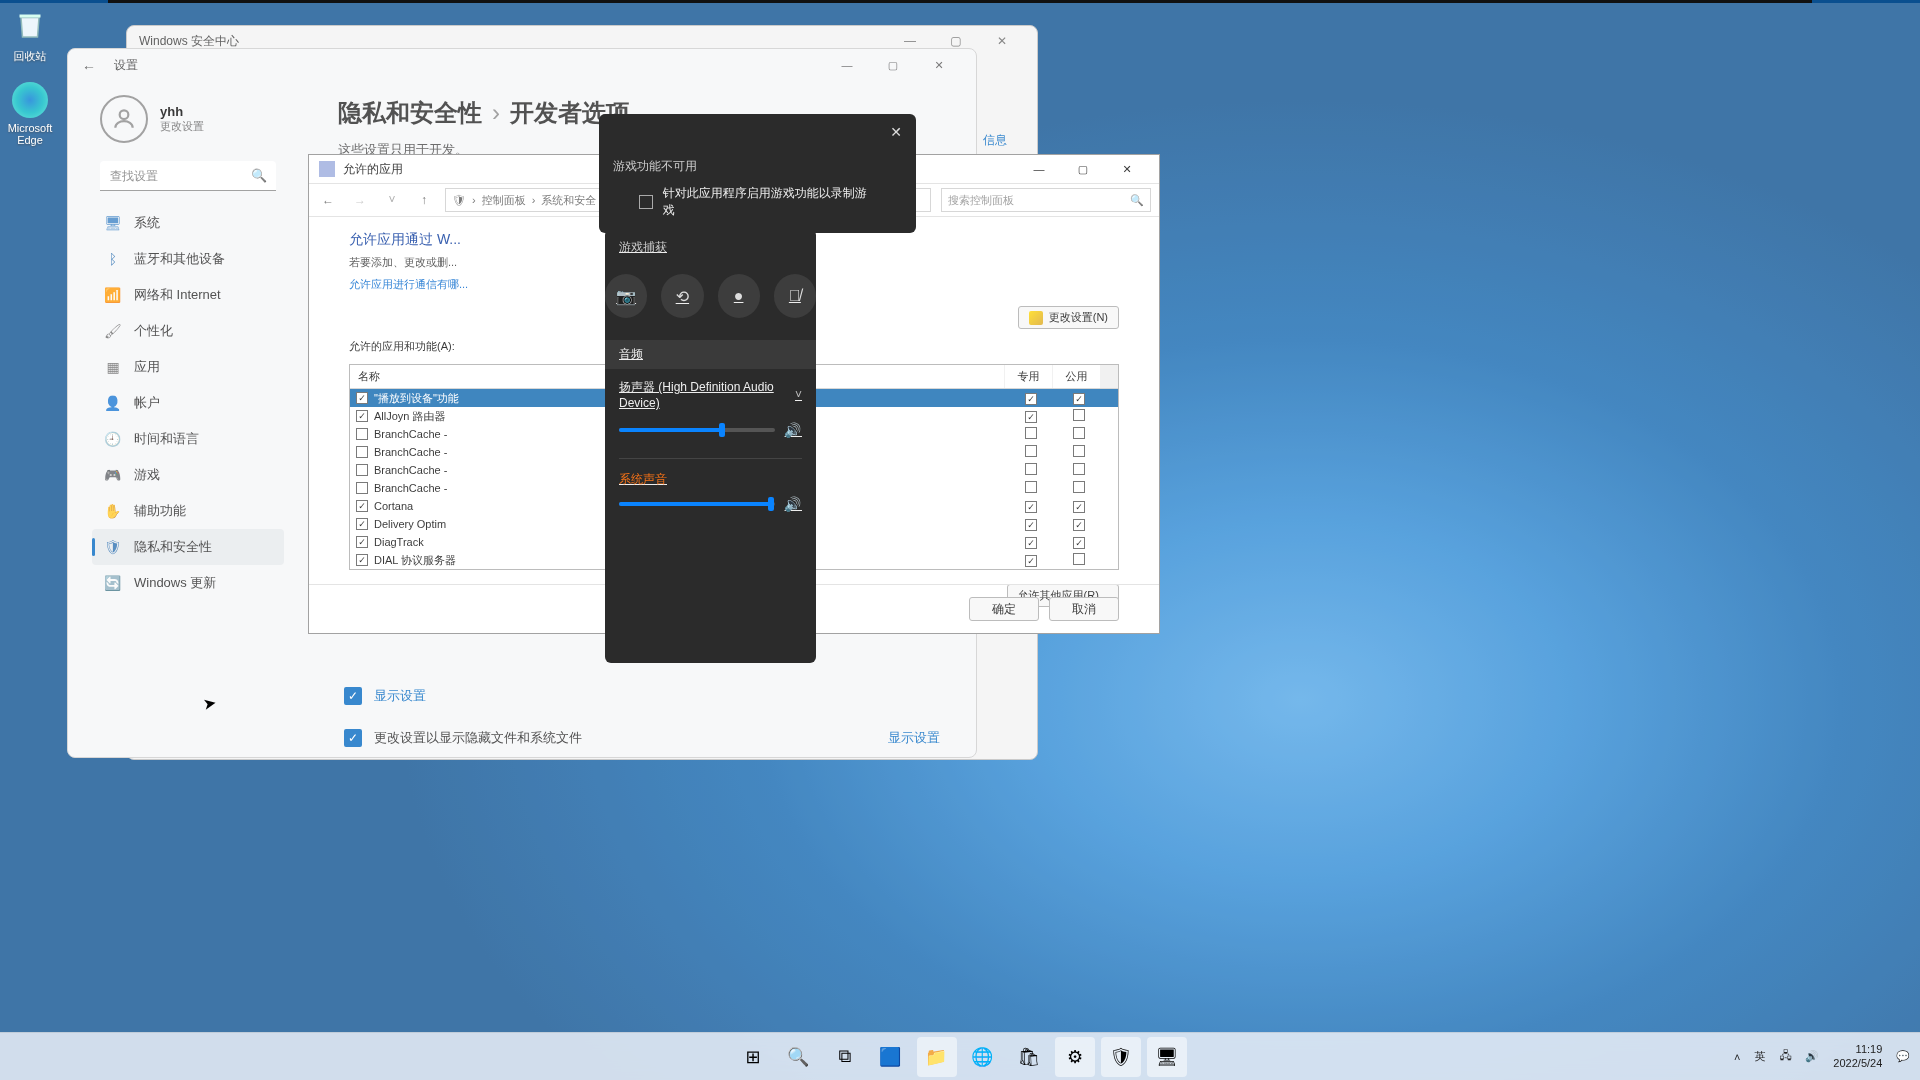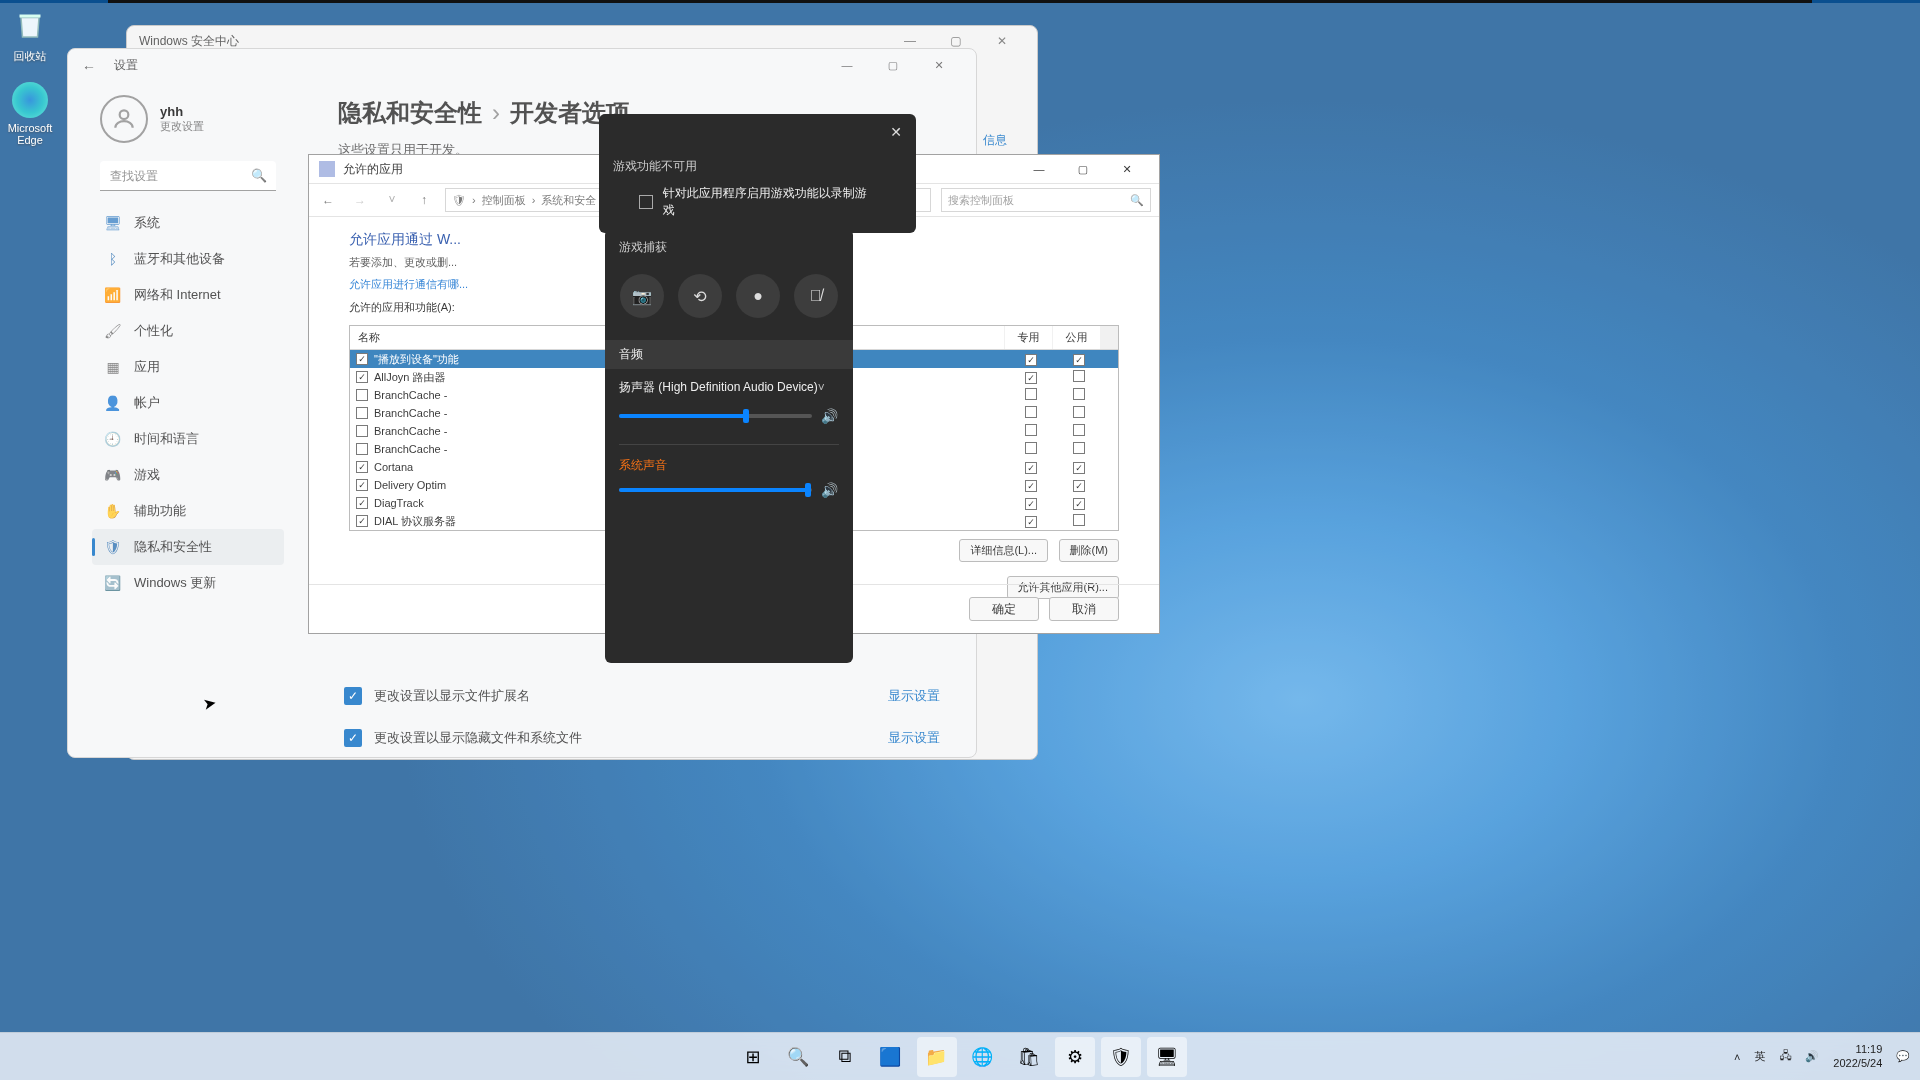--- a/index.html
+++ b/index.html
@@ -110,22 +110,22 @@
 .xgb-info .cbx { width: 14px; height: 14px; border: 1px solid #aaa; }
 
 .xgb-clock {
   position: absolute; left: 606px; top: 188px; width: 246px; height: 40px;
   background: #3a3a3a; color: #bbb; display: flex; align-items: center; padding: 0 14px; gap: 16px; font-size: 16px; z-index: 40; border-radius: 4px;
 }
 .xgb-clock .time { font-family: Consolas, monospace; letter-spacing: 2px; }
 .xgb-clock .mini { margin-left: auto; display: flex; gap: 12px; font-size: 12px; opacity: .6; }
 
 .xgb-capture {
-  position: absolute; left: 605px; top: 229px; width: 248px; height: 434px;
-  background: #2b2b2b; color: #eee; border-radius: 6px; z-index: 45; padding: 0;
+  position: absolute; left: 605px; top: 229px; width: 211px; height: 434px;
+  background: #2b2b2b; color: #eee; border-radius: 6px; z-index: 45; padding: 0; text-decoration: underline;
 }
 .xgb-capture .cap-hdr { font-size: 12px; padding: 10px 14px 6px; color: #ccc; }
 .cap-btns { display: flex; gap: 14px; justify-content: center; padding: 12px 0 18px; }
 .cap-btn { width: 44px; height: 44px; border-radius: 50%; background: #3d3d3d; display: flex; align-items: center; justify-content: center; color: #ddd; font-size: 16px; cursor: pointer; }
 .audio-hdr { background: #3a3a3a; padding: 6px 14px; font-size: 12px; margin-top: 4px; }
 .audio-dev { display: flex; align-items: center; padding: 10px 14px 4px; font-size: 12px; }
 .audio-dev .chev { font-size: 12px; color: #bbb; }
 .slider-row { display: flex; align-items: center; gap: 10px; padding: 8px 14px 14px; }
 .slider { flex: 1; height: 4px; background: #555; position: relative; border-radius: 2px; }
 .slider .fill { position: absolute; left: 0; top: 0; bottom: 0; background: #0a84ff; border-radius: 2px; }
@@ -265,21 +265,20 @@
       <div class="breadcrumb">
         <span>隐私和安全性</span>
         <span class="sep">›</span>
         <span>开发者选项</span>
       </div>
       <div class="sub-note">这些设置只用于开发。</div>
       <div style="height:490px"></div>
       <div id="setting-rows">
           <div class="setting-row">
             <span class="chk">✓</span>
-            <span class="lbl">更改设置以显示文件扩展名</span>
             <span class="link">显示设置</span>
           </div>
           <div class="setting-row">
             <span class="chk">✓</span>
             <span class="lbl">更改设置以显示隐藏文件和系统文件</span>
             <span class="link">显示设置</span>
           </div>
         </div>
     </div>
   </div>
@@ -311,20 +310,26 @@
     </div>
     <div class="search">
       <span>搜索控制面板</span>
       <span>🔍</span>
     </div>
   </div>
   <div class="fw-body">
     <h3>允许应用通过 W...</h3>
     <div class="desc">若要添加、更改或删...</div>
     <span class="lnk">允许应用进行通信有哪...</span>
+    <div class="fw-btn-right">
+      <span class="fw-btn">
+        <span class="shield"></span>
+        <span>更改设置(N)</span>
+      </span>
+    </div>
     <div style="font-size:11px; margin-bottom:10px;">允许的应用和功能(A):</div>
     <div class="fw-table-wrap">
       <div class="fw-table-head">
         <div class="fw-col-name">名称</div>
         <div class="fw-col-p">专用</div>
         <div class="fw-col-p">公用</div>
         <div style="width:12px;background:#eee"></div>
       </div>
       <div class="fw-rows" id="fw-rows">
           <div class="fw-row sel">
@@ -391,24 +396,20 @@
             <span style="width:12px"></span>
           </div>
           <div class="fw-row">
             <span class="cb ck"></span>
             <span class="nm">DIAL 协议服务器</span>
             <span class="cc"><span class="cb ck"></span></span>
             <span class="cc"><span class="cb "></span></span>
             <span style="width:12px"></span>
           </div>
         </div>
-    </div>
-    <div class="fw-actions">
-      <span class="fw-btn">详细信息(L)...</span>
-      <span class="fw-btn">删除(M)</span>
     </div>
     <div class="fw-actions" style="margin-top:14px">
       <span class="fw-btn">允许其他应用(R)...</span>
     </div>
   </div>
   <div class="fw-bottom">
     <button>确定</button>
     <button>取消</button>
   </div>
 </div>

